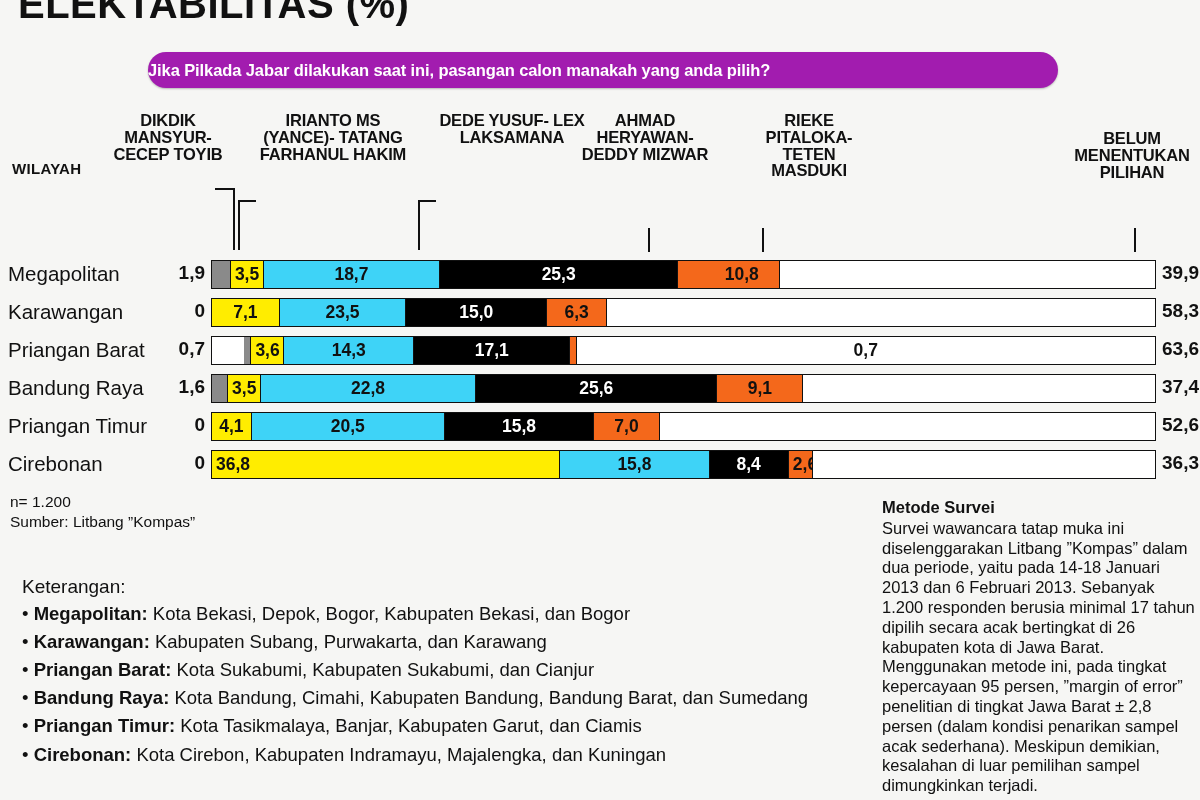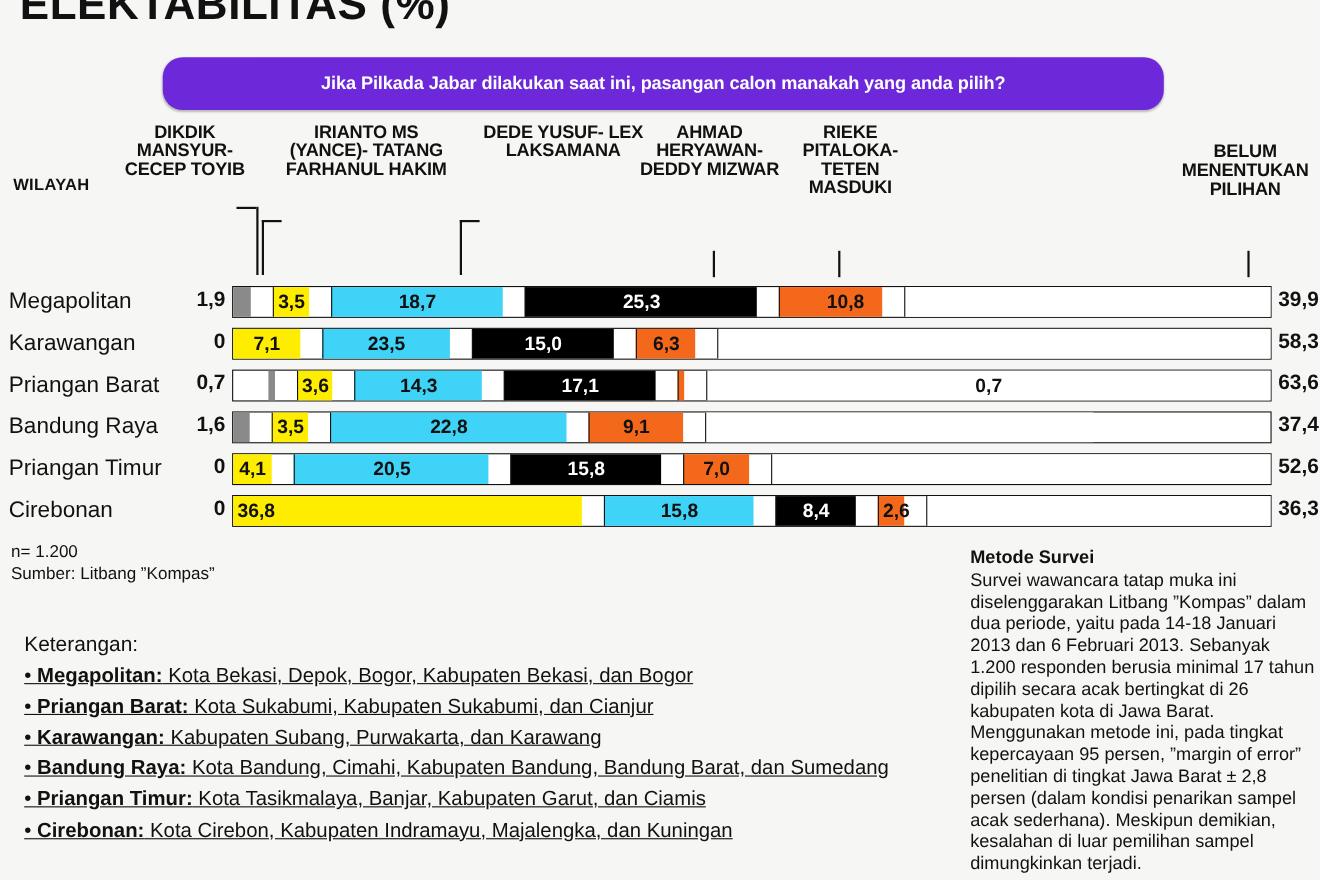--- a/index.html
+++ b/index.html
@@ -15,24 +15,24 @@
 
   
   .title{
     position:absolute;left:18px;top:-18px;
     font-size:40px;font-weight:bold;letter-spacing:.5px;
     color:#111;white-space:nowrap;
   }
 
   
   .banner{
-    position:absolute;left:148px;top:52px;width:910px;height:48px;
-    background:#6d28d9;border-radius:18px;
+    position:absolute;left:148px;top:52px;width:910px;height:36px;
+    background:#a21caf;border-radius:18px;
     box-shadow:0 1px 2px rgba(0,0,0,.25);
-    display:flex;align-items:center;justify-content:center;
+    display:flex;align-items:center;
   }
   .banner-text{
     color:#fff;font-size:16.5px;font-weight:bold;letter-spacing:-.1px;white-space:nowrap;
   }
 
   
   .wilayah{
     position:absolute;left:12px;top:160px;
     font-size:15px;font-weight:bold;letter-spacing:.3px;
   }
@@ -49,21 +49,21 @@
     position:absolute;left:8px;top:4px;width:160px;
     font-size:20.5px;text-align:left;white-space:nowrap;
   }
   .rowfirst{
     position:absolute;left:150px;top:4px;width:55px;
     font-size:19px;font-weight:bold;text-align:right;
   }
   .bar{
     position:absolute;left:211px;top:2px;height:29px;
     border:1.6px solid #111;box-sizing:border-box;
-    display:flex;background:#fff;gap:20px;
+    display:flex;background:#fff;
   }
   .seg{
     height:100%;box-sizing:border-box;
     display:flex;align-items:center;
     position:relative;overflow:visible;
   }
   .seg span{
     font-size:17.5px;font-weight:bold;white-space:nowrap;
     padding:0 4px;line-height:1;
   }
@@ -88,21 +88,21 @@
     font-size:15.5px;line-height:1.28;
   }
   .keterangan-title{
     position:absolute;left:22px;top:576px;
     font-size:19px;
   }
   .ket-list{
     position:absolute;left:22px;top:600px;width:840px;
     font-size:18.5px;line-height:1.52;
   }
-  .ket-item{white-space:nowrap;text-decoration:underline;}
+  .ket-item{white-space:nowrap;}
   .ket-item b{font-weight:bold;}
 
   
   .method{
     position:absolute;left:882px;top:498px;width:316px;
     font-size:16.5px;line-height:1.2;
   }
   .method-title{font-weight:bold;}
   .method-body{margin-top:1px;}
 </style>
@@ -117,21 +117,21 @@
     <div class="banner-text">Jika Pilkada Jabar dilakukan saat ini, pasangan calon manakah yang anda pilih?</div>
   </div>
 
   <div class="wilayah">WILAYAH</div>
 
   <div id="header-cols">
       <div class="collabel" style="left: 108px; top: 112px; width: 120px;">DIKDIK MANSYUR- CECEP TOYIB</div>
       <div class="collabel" style="left: 258px; top: 112px; width: 150px;">IRIANTO MS (YANCE)- TATANG FARHANUL HAKIM</div>
       <div class="collabel" style="left: 432px; top: 112px; width: 160px;">DEDE YUSUF- LEX LAKSAMANA</div>
       <div class="collabel" style="left: 580px; top: 112px; width: 130px;">AHMAD HERYAWAN- DEDDY MIZWAR</div>
-      <div class="collabel" style="left: 708px; top: 112px; width: 130px; text-align: center;">RIEKE PITALOKA- TETEN MASDUKI</div>
+      <div class="collabel" style="left: 744px; top: 112px; width: 130px; text-align: center;">RIEKE PITALOKA- TETEN MASDUKI</div>
       <div class="collabel" style="left: 1062px; top: 130px; width: 140px;">BELUM MENENTUKAN PILIHAN</div>
     </div>
   <div id="leaders">
       <div class="leader" style="left: 215px; top: 188px; width: 18px; height: 2px;"></div>
       <div class="leader" style="left: 233px; top: 188px; width: 2px; height: 62px;"></div>
       <div class="leader" style="left: 238px; top: 200px; width: 18px; height: 2px;"></div>
       <div class="leader" style="left: 238px; top: 200px; width: 2px; height: 50px;"></div>
       <div class="leader" style="left: 418px; top: 200px; width: 18px; height: 2px;"></div>
       <div class="leader" style="left: 418px; top: 200px; width: 2px; height: 50px;"></div>
       <div class="leader" style="left: 648px; top: 228px; width: 2px; height: 24px;"></div>
@@ -206,20 +206,23 @@
         <div class="rowlabel">Bandung Raya</div>
         <div class="rowfirst">1,6</div>
         <div class="bar" style="width: 945px;">
           <div class="seg grey center" style="width: 1.6%;"></div>
           <div class="seg yellow sep center" style="width: 3.5%;">
             <span class="lbl-dark">3,5</span>
           </div>
           <div class="seg cyan sep center" style="width: 22.8%;">
             <span class="lbl-dark">22,8</span>
           </div>
+          <div class="seg black sep center" style="width: 25.6%;">
+            <span class="lbl-light">25,6</span>
+          </div>
           <div class="seg orange sep center" style="width: 9.1%;">
             <span class="lbl-dark">9,1</span>
           </div>
           <div class="seg white sep center" style="width: 37.4%;"></div>
         </div>
         <div class="rowlast">37,4</div>
       </div>
       <div class="row" style="top: 410px;">
         <div class="rowlabel">Priangan Timur</div>
         <div class="rowfirst">0</div>
@@ -263,22 +266,22 @@
     </div>
 
   <div class="note-n">
     <div>n= 1.200</div>
     <div>Sumber: Litbang ”Kompas”</div>
   </div>
 
   <div class="keterangan-title">Keterangan:</div>
   <div class="ket-list" id="ket-list">
       <div class="ket-item">• <b>Megapolitan:</b><span> Kota Bekasi, Depok, Bogor, Kabupaten Bekasi, dan Bogor</span></div>
+      <div class="ket-item">• <b>Karawangan:</b><span> Kabupaten Subang, Purwakarta, dan Karawang</span></div>
       <div class="ket-item">• <b>Priangan Barat:</b><span> Kota Sukabumi, Kabupaten Sukabumi, dan Cianjur</span></div>
-      <div class="ket-item">• <b>Karawangan:</b><span> Kabupaten Subang, Purwakarta, dan Karawang</span></div>
       <div class="ket-item">• <b>Bandung Raya:</b><span> Kota Bandung, Cimahi, Kabupaten Bandung, Bandung Barat, dan Sumedang</span></div>
       <div class="ket-item">• <b>Priangan Timur:</b><span> Kota Tasikmalaya, Banjar, Kabupaten Garut, dan Ciamis</span></div>
       <div class="ket-item">• <b>Cirebonan:</b><span> Kota Cirebon, Kabupaten Indramayu, Majalengka, dan Kuningan</span></div>
     </div>
 
   <div class="method">
     <div class="method-title">Metode Survei</div>
     <div class="method-body">Survei wawancara tatap muka ini diselenggarakan Litbang ”Kompas” dalam dua periode, yaitu  pada 14-18 Januari 2013 dan 6 Februari 2013. Sebanyak 1.200 responden berusia minimal 17 tahun dipilih secara acak bertingkat di 26 kabupaten kota di Jawa Barat.  Menggunakan metode ini, pada tingkat kepercayaan 95 persen, ”margin of error” penelitian  di tingkat Jawa Barat ± 2,8 persen (dalam kondisi penarikan sampel acak sederhana). Meskipun demikian, kesalahan di luar pemilihan sampel dimungkinkan terjadi.</div>
   </div>
 

